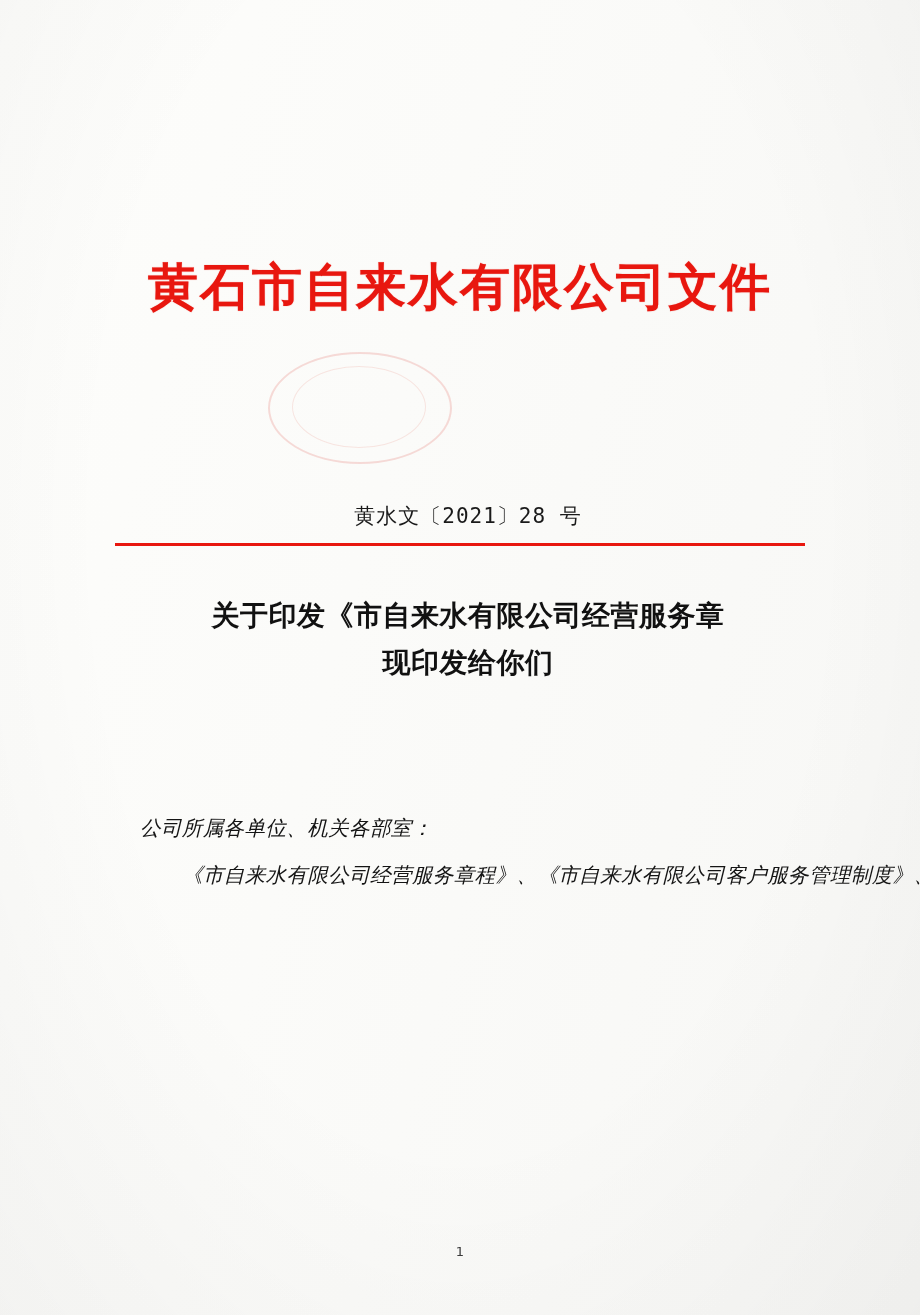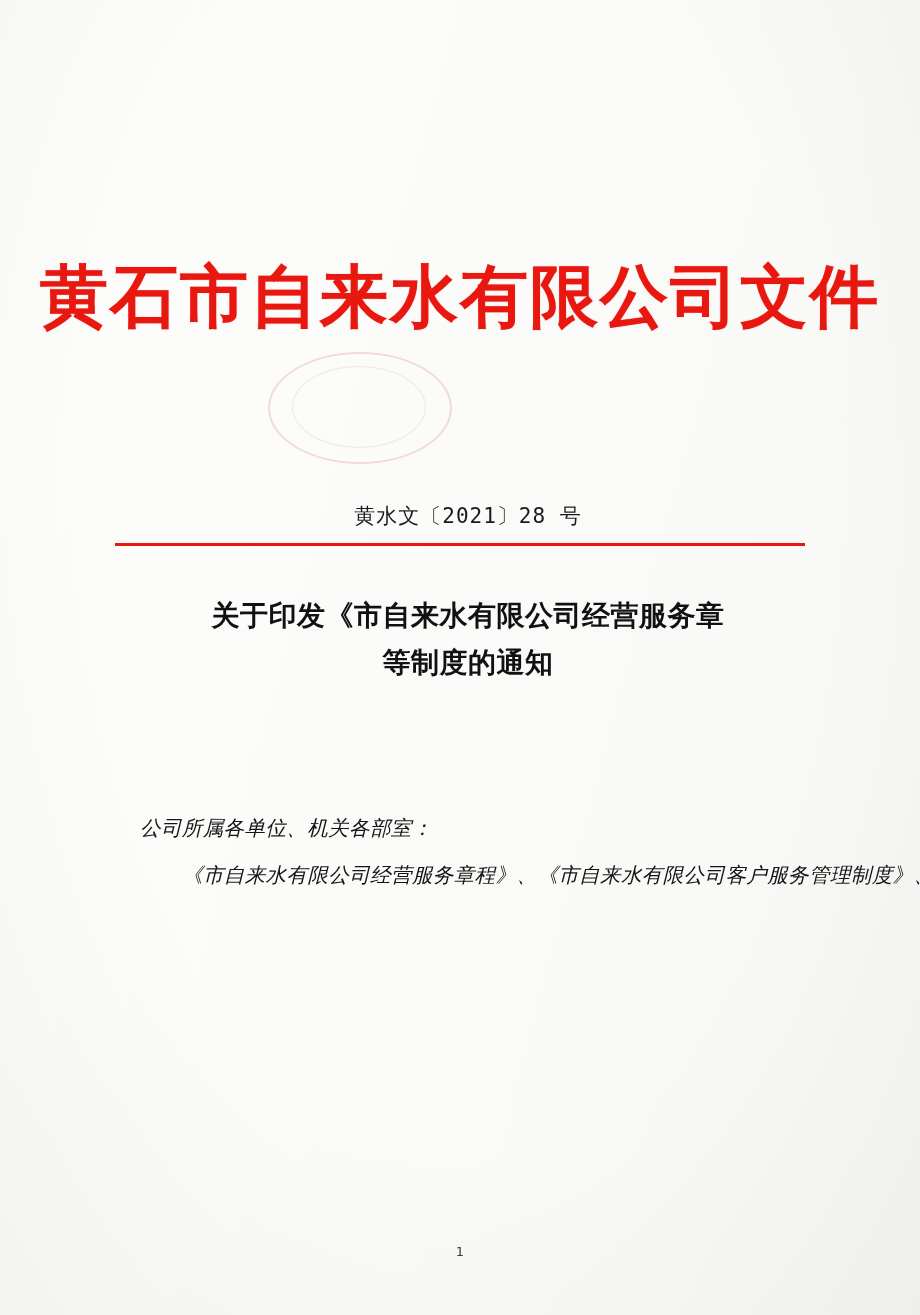--- a/index.html
+++ b/index.html
@@ -34,21 +34,21 @@
   
   .masthead {
     position: absolute;
     top: 262px;
     left: 0;
     width: 920px;
     text-align: center;
     color: #e8170f;
     font-family: "DejaVu Serif", "Liberation Serif", serif;
     font-weight: bold;
-    font-size: 68px;
+    font-size: 50px;
     letter-spacing: 2px;
     line-height: 1;
     white-space: nowrap;
     text-shadow: 0 0 1px rgba(232,23,15,0.5);
   }
 
   
   .seal {
     position: absolute;
     left: 268px;
@@ -155,21 +155,21 @@
   <div class="seal-inner"></div>
 
   <div class="masthead">黄石市自来水有限公司文件</div>
 
   <div class="doc-number">黄水文〔2021〕28 号</div>
 
   <div class="red-rule"></div>
 
   <div class="doc-title">
     <div>关于印发《市自来水有限公司经营服务章</div>
-    <div>等制度的通知</div>
+    <div>现印发给你们</div>
   </div>
 
   <div class="body-text">
     <p>公司所属各单位、机关各部室：</p>
     <p class="body-block">《市自来水有限公司经营服务章程》、《市自来水有限公司客户服务管理制度》、《市自来水有限公司管网巡查、维护管理制度》、《市自来水有限公司优化营商环境工作考核办法》、《市自来水有限公司“服务专员”工作制度》、《市自来水有限公司工程施工管理后评价办法(试行)》已经公司同意，现印发给你们，请遵照执行。</p>
   </div>
 
   <div class="page-number">1</div>
 
 </div>

